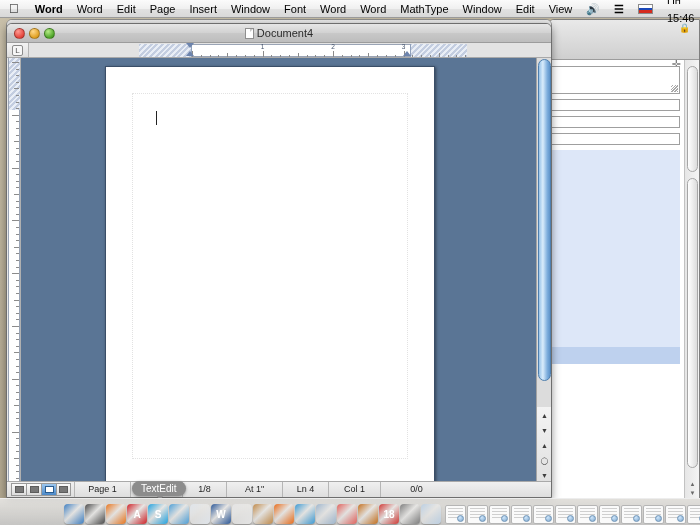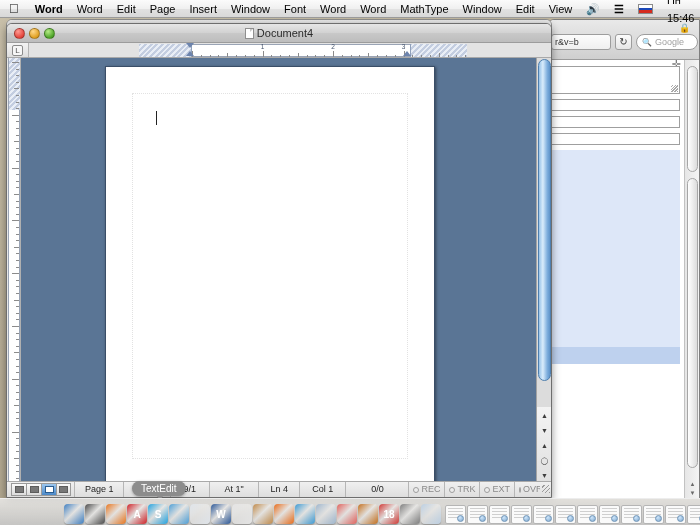--- a/index.html
+++ b/index.html
@@ -357,28 +357,20 @@
         <i></i>
       </div>
     <span class="doc-ico"></span>
     <span>Document1</span>
   </div>
 </div>
 
 <div id="safari">
   <div id="safari-chrome">
     <div id="sf-lock">🔒</div>
-    <div id="sf-addrrow">
-      <div id="sf-addr">r&amp;v=b</div>
-      <div id="sf-reload">↻</div>
-      <div id="sf-search">
-        <span class="mag">🔍</span>
-        <span>Google</span>
-      </div>
-    </div>
   </div>
   <div id="safari-page">
     <div id="sf-content">
       <div id="sf-plus">✛</div>
       <div class="sf-box ta"></div>
       <div class="sf-box inp"></div>
       <div class="sf-box inp"></div>
       <div class="sf-box inp"></div>
       <div id="sf-blue">
         <div id="sf-blue-row"></div>
@@ -561,46 +553,25 @@
         </div>
       <div class="vb active">
           <i></i>
         </div>
       <div class="vb">
           <i></i>
         </div>
     </div>
     <div class="sfield" style="width:56px;">Page 1</div>
     <div class="sfield" style="width:52px;">Sec 1</div>
-    <div class="sfield" style="width:44px;">9/1</div>
+    <div class="sfield" style="width:44px;">1/8</div>
     <div class="sfield" style="width:56px;">At 1"</div>
     <div class="sfield" style="width:46px;">Ln 4</div>
     <div class="sfield" style="width:52px;">Col 1</div>
     <div class="sfield" style="width:72px;">0/0</div>
-    <div id="stat-indicators">
-      <div class="ind">
-          <span class="dot"></span>
-          <b>REC</b>
-        </div>
-      <div class="ind">
-          <span class="dot"></span>
-          <b>TRK</b>
-        </div>
-      <div class="ind">
-          <span class="dot"></span>
-          <b>EXT</b>
-        </div>
-      <div class="ind" style="overflow:hidden;max-width:26px;">
-          <span class="dot"></span>
-          <b>OVR</b>
-        </div>
-      <div id="grip">
-          <span></span>
-        </div>
-    </div>
     <div id="tooltip">TextEdit</div>
   </div>
 </div>
 
 <div id="dock">
   <div id="dock-left">
       <div class="dicon run" style="background: linear-gradient(135deg, rgb(63, 127, 193) 0%, rgba(255, 255, 255, 0.35) 45%, rgb(63, 127, 193) 100%);"></div>
       <div class="dicon run" style="background: linear-gradient(135deg, rgb(74, 74, 74) 0%, rgba(255, 255, 255, 0.35) 45%, rgb(74, 74, 74) 100%);"></div>
       <div class="dicon run" style="background: linear-gradient(135deg, rgb(232, 118, 31) 0%, rgba(255, 255, 255, 0.35) 45%, rgb(232, 118, 31) 100%);"></div>
       <div class="dicon run" style="background: linear-gradient(135deg, rgb(207, 33, 39) 0%, rgba(255, 255, 255, 0.35) 45%, rgb(207, 33, 39) 100%);">A</div>

